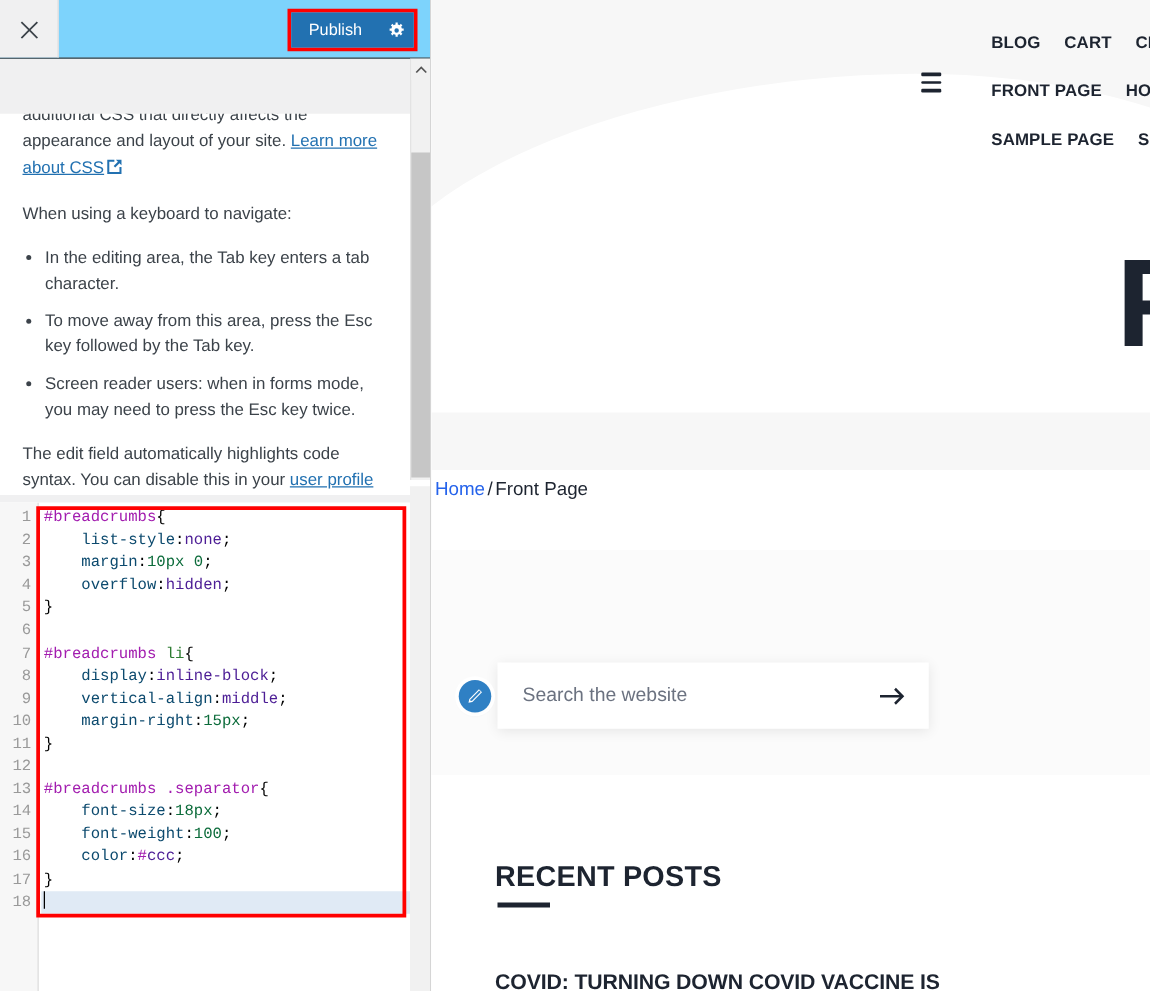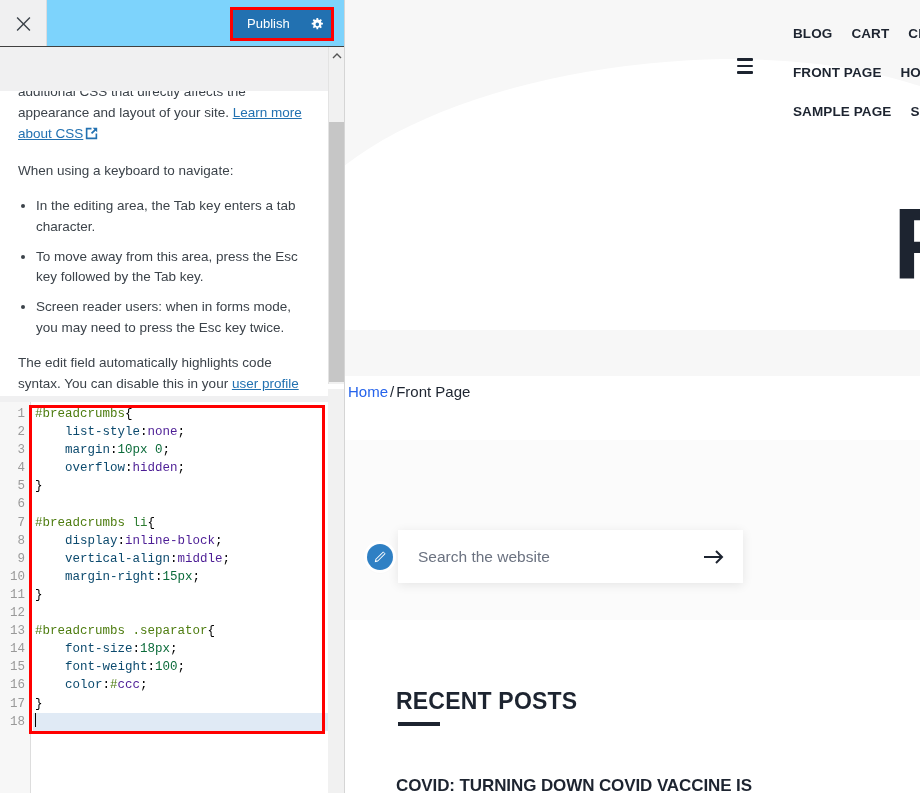--- a/index.html
+++ b/index.html
@@ -199,21 +199,21 @@
     white-space: pre;
     color: #000;
   }
   #code-lines .ln {
     height: 18.1px;
     padding-left: 2px;
   }
   #code-lines .ln.active {
     background: #e0eaf5;
   }
-  .tk-sel   { color: #4d7c0f; }
+  .tk-sel   { color: #a21caf; }
   .tk-tag   { color: #2e7d32; }
   .tk-prop  { color: #0c4a6e; }
   .tk-val   { color: #4c1d95; }
   .tk-num   { color: #0b6b3a; }
   .tk-punct { color: #000000; }
   .caret {
     display: inline-block;
     width: 1px;
     height: 14px;
     background: #000;

